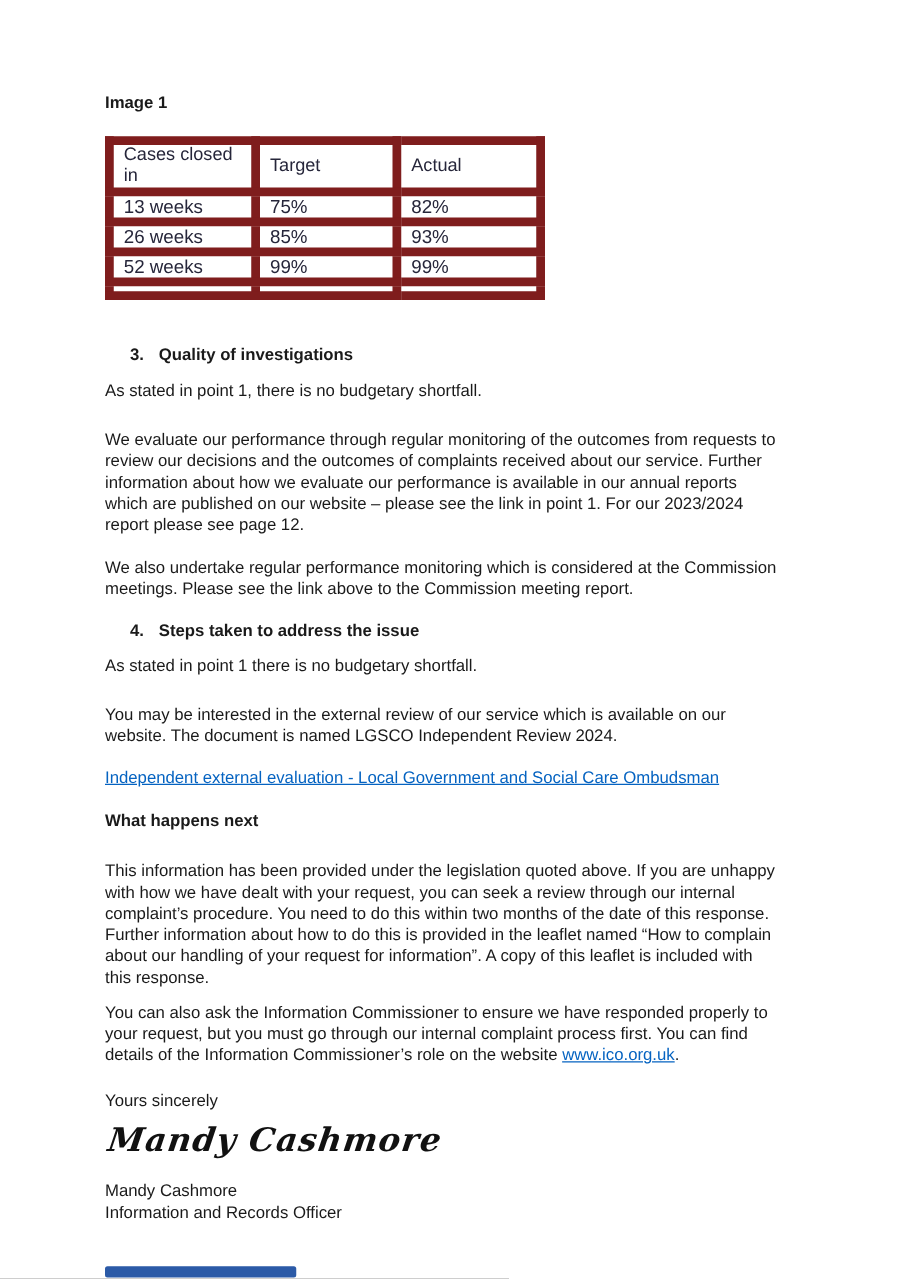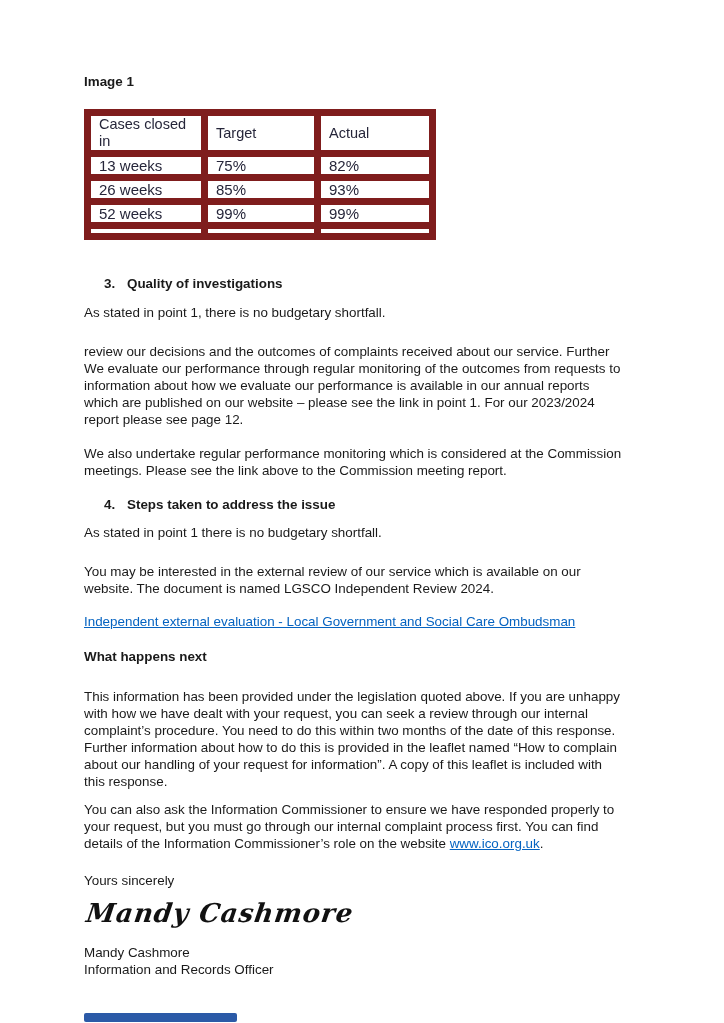--- a/index.html
+++ b/index.html
@@ -117,22 +117,22 @@
       </table>
 
     <p class="num-heading mt-table-h">
       <span class="num">3.</span>
       <span>Quality of investigations</span>
     </p>
 
     <p class="para mt12 line">As stated in point 1, there is no budgetary shortfall.</p>
 
     <div class="para mt22">
+      <div class="line">We evaluate our performance through regular monitoring of the outcomes from requests to</div>
       <div class="line">review our decisions and the outcomes of complaints received about our service. Further</div>
-      <div class="line">We evaluate our performance through regular monitoring of the outcomes from requests to</div>
       <div class="line">information about how we evaluate our performance is available in our annual reports</div>
       <div class="line">which are published on our website – please see the link in point 1. For our 2023/2024</div>
       <div class="line">report please see page 12.</div>
     </div>
 
     <div class="para mt17">
       <div class="line">We also undertake regular performance monitoring which is considered at the Commission</div>
       <div class="line">meetings. Please see the link above to the Commission meeting report.</div>
     </div>
 

